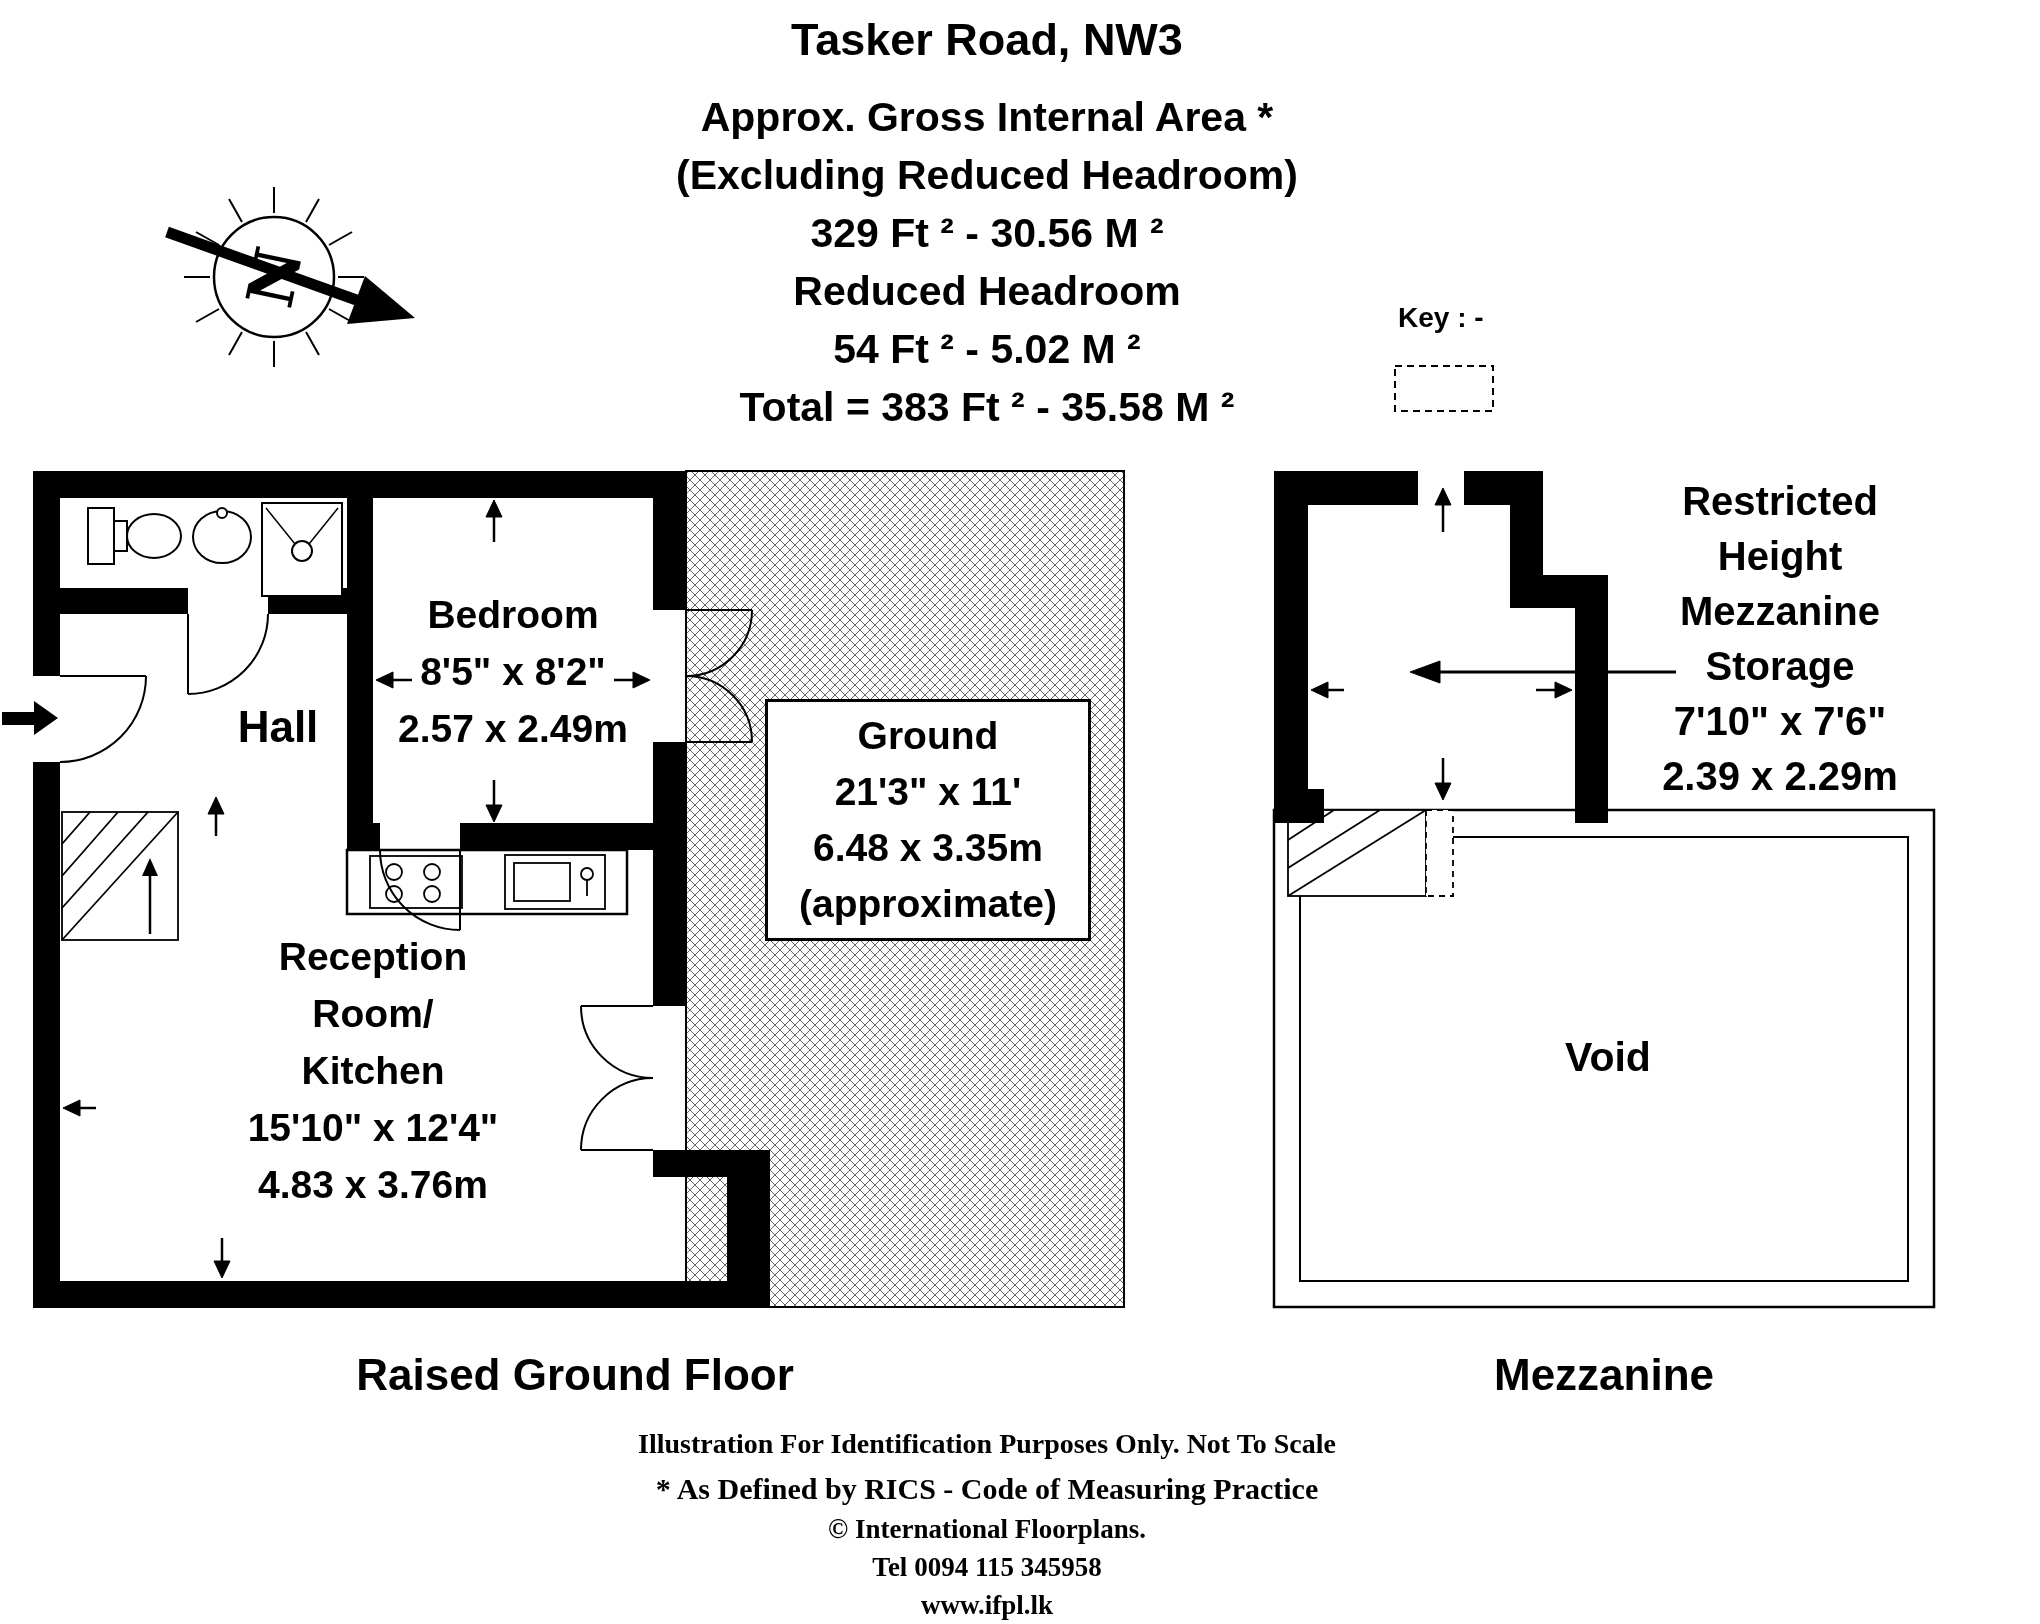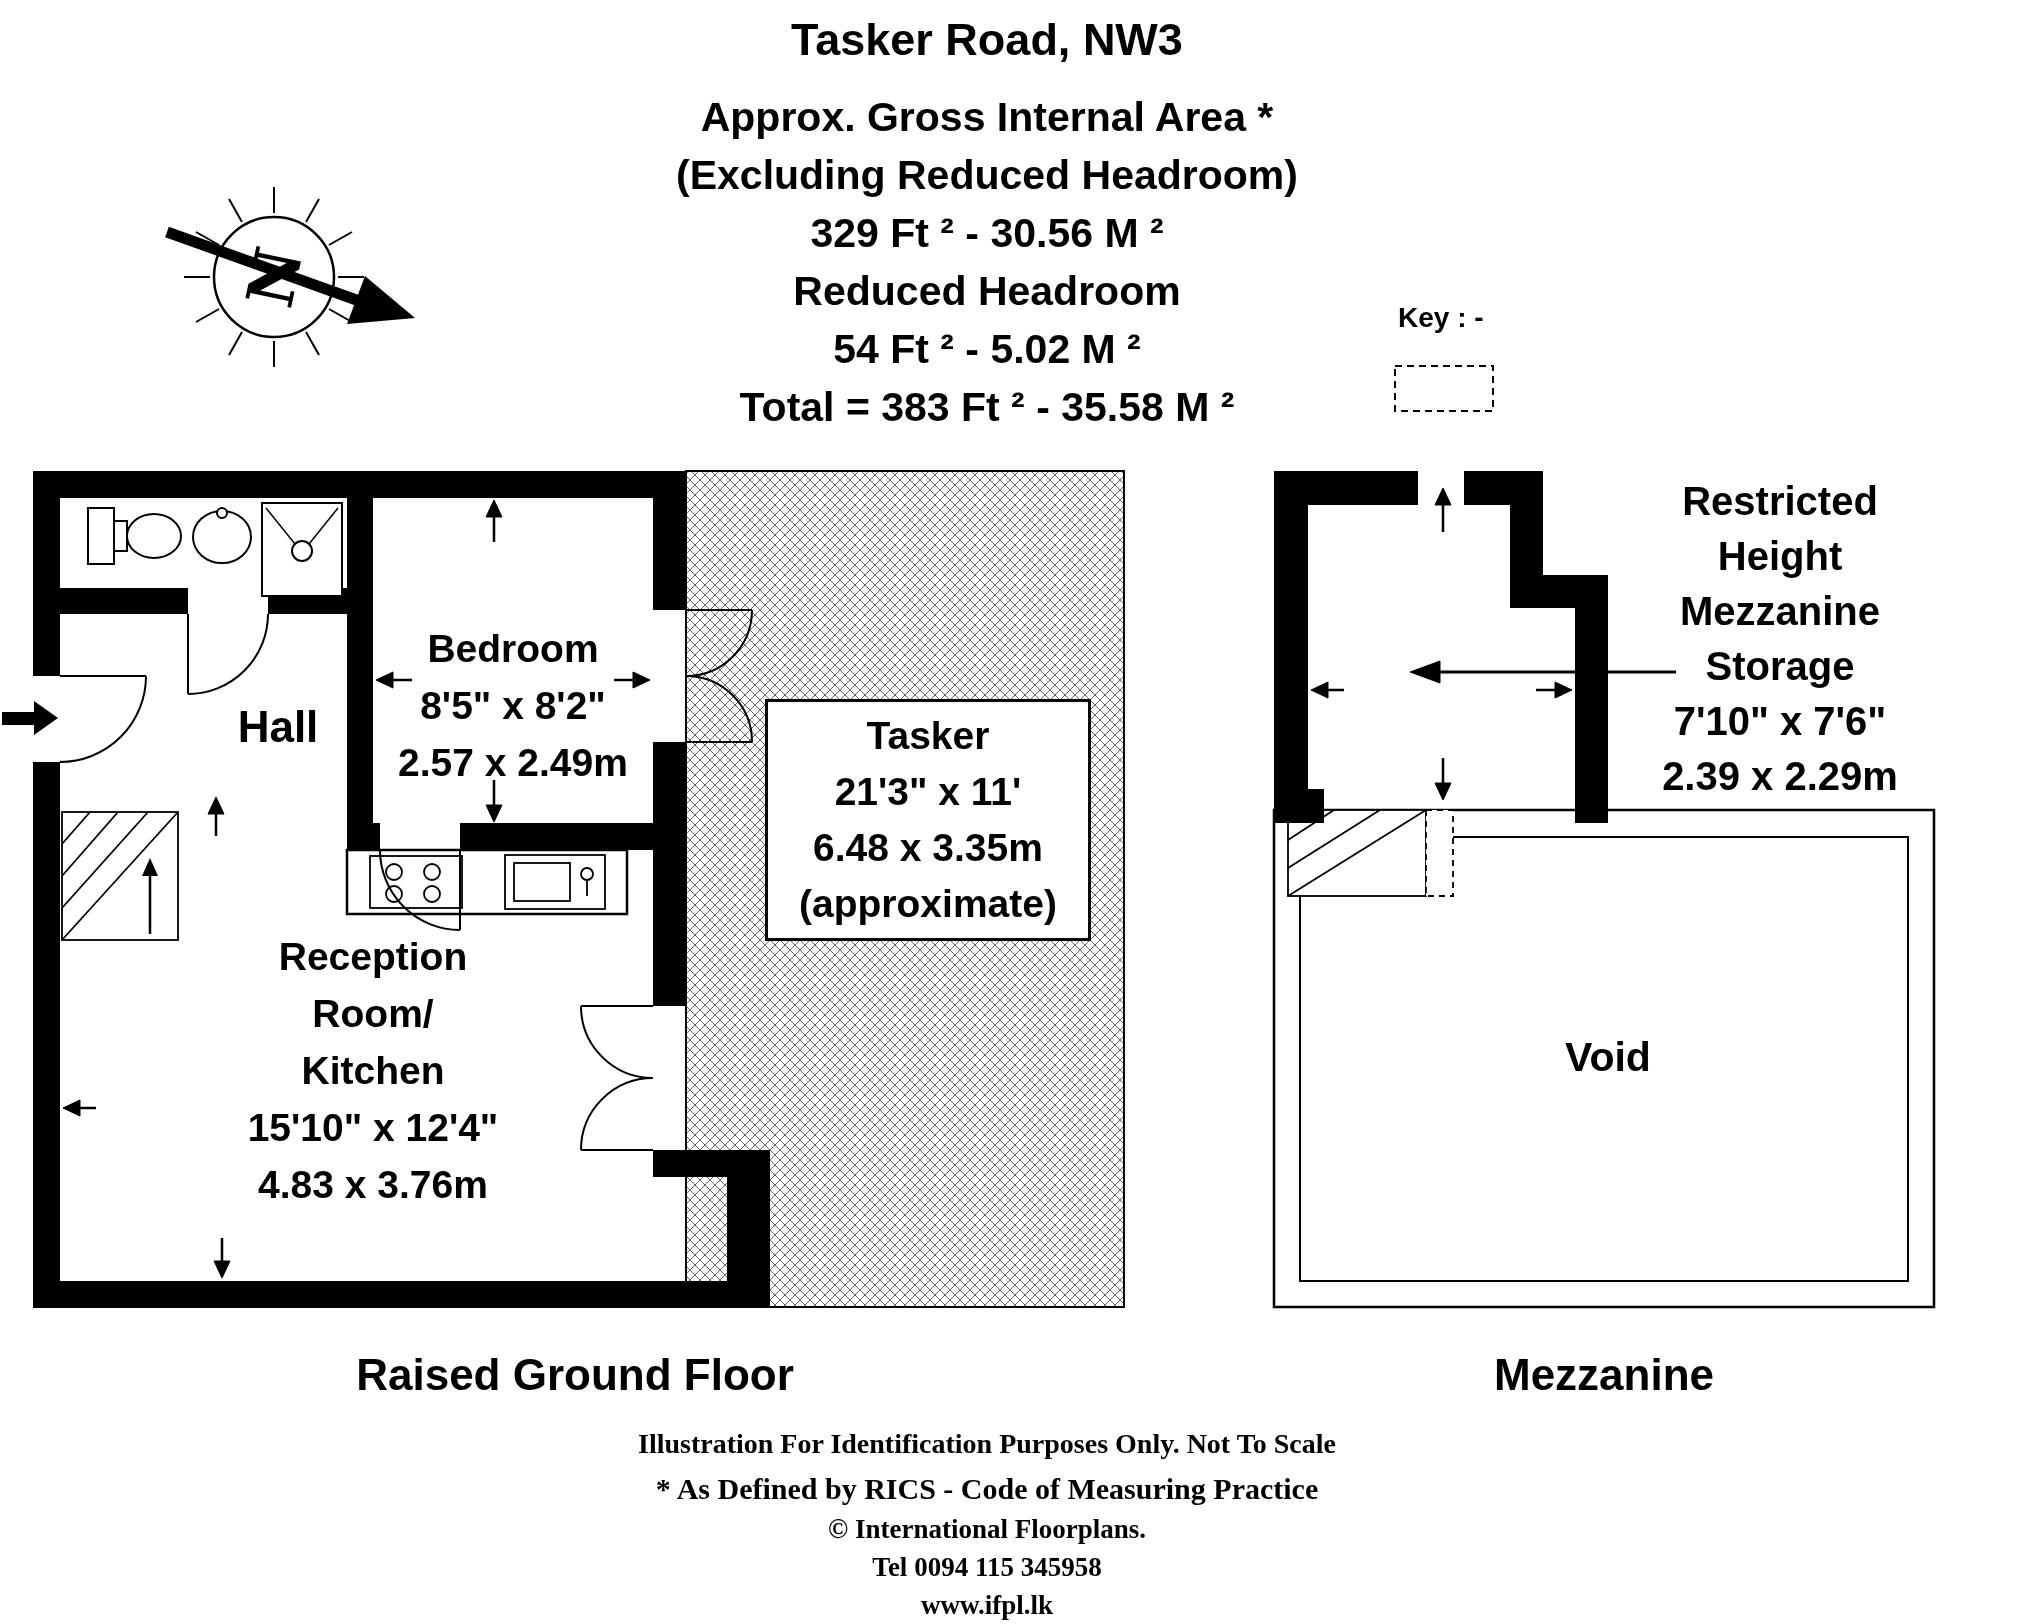--- a/index.html
+++ b/index.html
@@ -197,36 +197,36 @@
     <div class="hline">329 Ft ²  -  30.56 M ²</div>
     <div class="hline">Reduced Headroom</div>
     <div class="hline">54 Ft ²  -  5.02 M ²</div>
     <div class="hline">Total = 383 Ft ²  -  35.58 M ²</div>
   </div>
 
   <div class="abs" style="left:1398px; top:302px; font-size:28px; font-weight:bold;">Key : -</div>
 
   <div class="abs ctr room-label" style="left:258px; top:702px; font-size:44px;margin-left:20px;">Hall</div>
 
-  <div class="abs ctr room-label dimlines" style="left:513px; top:620px; font-size:39px;">
+  <div class="abs ctr room-label dimlines" style="left:513px; top:586px; font-size:39px;">
     <div>Bedroom</div>
     <div>8'5" x 8'2"</div>
     <div>2.57 x 2.49m</div>
   </div>
 
   <div class="abs ctr room-label dimlines" style="left:373px; top:928px; font-size:39px;">
     <div>Reception</div>
     <div>Room/</div>
     <div>Kitchen</div>
     <div>15'10" x 12'4"</div>
     <div>4.83 x 3.76m</div>
   </div>
 
   <div class="abs" style="left:765px; top:699px; width:326px; height:242px; background:#fff; border:3px solid #000; display:flex; flex-direction:column; justify-content:center; align-items:center; font-weight:bold; font-size:39px; line-height:56px; white-space:nowrap;">
-    <div>Tasker</div>
+    <div>Ground</div>
     <div>21'3" x 11'</div>
     <div>6.48 x 3.35m</div>
     <div>(approximate)</div>
   </div>
 
   <div class="abs ctr room-label" style="left:575px; top:1350px; font-size:44px;text-align:right;">Raised Ground Floor</div>
 
   <div class="abs ctr room-label" style="left:1780px; top:474px; font-size:40px; line-height:55px;">
     <div>Restricted</div>
     <div>Height</div>

